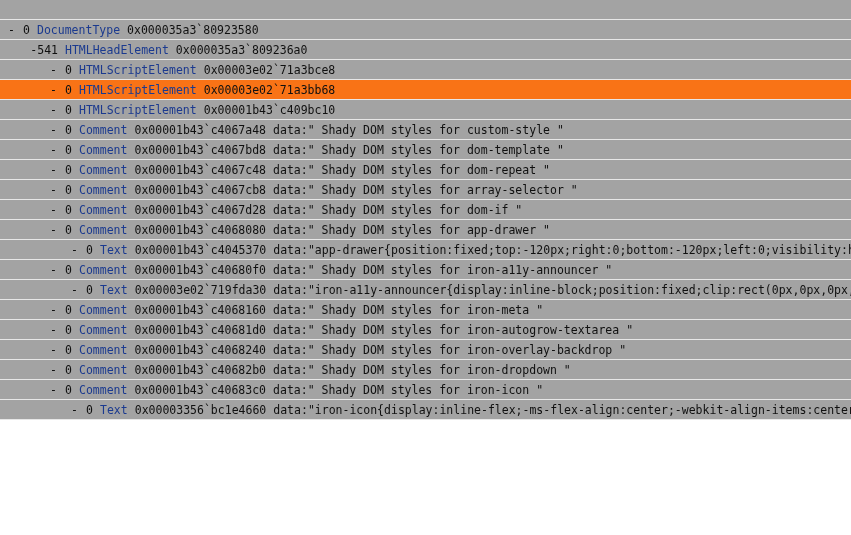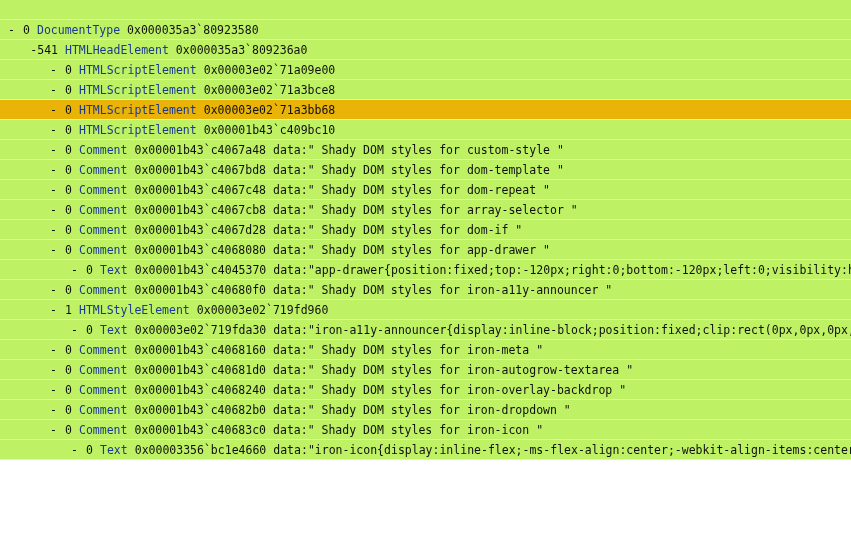--- a/index.html
+++ b/index.html
@@ -26,28 +26,28 @@
     position: relative;
   }
 
   .row {
     position: relative;
     height: 20px;
     line-height: 20px;
     white-space: pre;
     overflow: hidden;
     border-bottom: 1px solid #e7e7e7;
-    background: #bef264;
+    background: #a3a3a3;
     padding-left: 2px;
   }
   .row.root {
     border-bottom: 1px solid #e7e7e7;
   }
   .row.sel {
-    background: #eab308;
+    background: #f97316;
   }
 
   
   .ind { display: inline-block; }
   .lvl0 { width: 0px; }
   .lvl1 { width: 6px; }
   .lvl2 { width: 27px; }
   .lvl3 { width: 48px; }
   .lvl4 { width: 69px; }
 
@@ -93,33 +93,31 @@
 
 <div id="tree">
 
   <div class="row root">
     <span class="ind lvl0"></span><span class="nodash"></span><span class="gap"></span><span class="gap"></span><span class="gap"></span>
   </div>
 
   <div id="rows-host">
       <div class="row"><span class="ind lvl1"></span><span class="dash">-</span><span class="cnt cnt-w1">0</span><span class="gap"></span><span class="tname">DocumentType</span><span class="gap"></span><span class="addr">0x000035a3`80923580</span></div>
       <div class="row"><span class="ind lvl2"></span><span class="nodash"></span><span class="cnt cnt-w4">-541</span><span class="gap"></span><span class="tname">HTMLHeadElement</span><span class="gap"></span><span class="addr">0x000035a3`809236a0</span></div>
-      <div class="row"><span class="ind lvl3"></span><span class="dash">-</span><span class="cnt cnt-w1">0</span><span class="gap"></span><span class="tname">HTMLScriptElement</span><span class="gap"></span><span class="addr">0x00003e02`71a09e00</span></div>
       <div class="row"><span class="ind lvl3"></span><span class="dash">-</span><span class="cnt cnt-w1">0</span><span class="gap"></span><span class="tname">HTMLScriptElement</span><span class="gap"></span><span class="addr">0x00003e02`71a3bce8</span></div>
       <div class="row sel"><span class="ind lvl3"></span><span class="dash">-</span><span class="cnt cnt-w1">0</span><span class="gap"></span><span class="tname">HTMLScriptElement</span><span class="gap"></span><span class="addr">0x00003e02`71a3bb68</span></div>
       <div class="row"><span class="ind lvl3"></span><span class="dash">-</span><span class="cnt cnt-w1">0</span><span class="gap"></span><span class="tname">HTMLScriptElement</span><span class="gap"></span><span class="addr">0x00001b43`c409bc10</span></div>
       <div class="row"><span class="ind lvl3"></span><span class="dash">-</span><span class="cnt cnt-w1">0</span><span class="gap"></span><span class="tname">Comment</span><span class="gap"></span><span class="addr">0x00001b43`c4067a48</span><span class="gap"></span><span class="datacol tail">data:" Shady DOM styles for custom-style "</span></div>
       <div class="row"><span class="ind lvl3"></span><span class="dash">-</span><span class="cnt cnt-w1">0</span><span class="gap"></span><span class="tname">Comment</span><span class="gap"></span><span class="addr">0x00001b43`c4067bd8</span><span class="gap"></span><span class="datacol tail">data:" Shady DOM styles for dom-template "</span></div>
       <div class="row"><span class="ind lvl3"></span><span class="dash">-</span><span class="cnt cnt-w1">0</span><span class="gap"></span><span class="tname">Comment</span><span class="gap"></span><span class="addr">0x00001b43`c4067c48</span><span class="gap"></span><span class="datacol tail">data:" Shady DOM styles for dom-repeat "</span></div>
       <div class="row"><span class="ind lvl3"></span><span class="dash">-</span><span class="cnt cnt-w1">0</span><span class="gap"></span><span class="tname">Comment</span><span class="gap"></span><span class="addr">0x00001b43`c4067cb8</span><span class="gap"></span><span class="datacol tail">data:" Shady DOM styles for array-selector "</span></div>
       <div class="row"><span class="ind lvl3"></span><span class="dash">-</span><span class="cnt cnt-w1">0</span><span class="gap"></span><span class="tname">Comment</span><span class="gap"></span><span class="addr">0x00001b43`c4067d28</span><span class="gap"></span><span class="datacol tail">data:" Shady DOM styles for dom-if "</span></div>
       <div class="row"><span class="ind lvl3"></span><span class="dash">-</span><span class="cnt cnt-w1">0</span><span class="gap"></span><span class="tname">Comment</span><span class="gap"></span><span class="addr">0x00001b43`c4068080</span><span class="gap"></span><span class="datacol tail">data:" Shady DOM styles for app-drawer "</span></div>
       <div class="row"><span class="ind lvl4"></span><span class="dash">-</span><span class="cnt cnt-w1">0</span><span class="gap"></span><span class="tname">Text</span><span class="gap"></span><span class="addr">0x00001b43`c4045370</span><span class="gap"></span><span class="datacol tail">data:"app-drawer{position:fixed;top:-120px;right:0;bottom:-120px;left:0;visibility:hidden;</span></div>
       <div class="row"><span class="ind lvl3"></span><span class="dash">-</span><span class="cnt cnt-w1">0</span><span class="gap"></span><span class="tname">Comment</span><span class="gap"></span><span class="addr">0x00001b43`c40680f0</span><span class="gap"></span><span class="datacol tail">data:" Shady DOM styles for iron-a11y-announcer "</span></div>
-      <div class="row"><span class="ind lvl3"></span><span class="dash">-</span><span class="cnt cnt-w1">1</span><span class="gap"></span><span class="tname">HTMLStyleElement</span><span class="gap"></span><span class="addr">0x00003e02`719fd960</span></div>
       <div class="row"><span class="ind lvl4"></span><span class="dash">-</span><span class="cnt cnt-w1">0</span><span class="gap"></span><span class="tname">Text</span><span class="gap"></span><span class="addr">0x00003e02`719fda30</span><span class="gap"></span><span class="datacol tail">data:"iron-a11y-announcer{display:inline-block;position:fixed;clip:rect(0px,0px,0px,0px);"</span></div>
       <div class="row"><span class="ind lvl3"></span><span class="dash">-</span><span class="cnt cnt-w1">0</span><span class="gap"></span><span class="tname">Comment</span><span class="gap"></span><span class="addr">0x00001b43`c4068160</span><span class="gap"></span><span class="datacol tail">data:" Shady DOM styles for iron-meta "</span></div>
       <div class="row"><span class="ind lvl3"></span><span class="dash">-</span><span class="cnt cnt-w1">0</span><span class="gap"></span><span class="tname">Comment</span><span class="gap"></span><span class="addr">0x00001b43`c40681d0</span><span class="gap"></span><span class="datacol tail">data:" Shady DOM styles for iron-autogrow-textarea "</span></div>
       <div class="row"><span class="ind lvl3"></span><span class="dash">-</span><span class="cnt cnt-w1">0</span><span class="gap"></span><span class="tname">Comment</span><span class="gap"></span><span class="addr">0x00001b43`c4068240</span><span class="gap"></span><span class="datacol tail">data:" Shady DOM styles for iron-overlay-backdrop "</span></div>
       <div class="row"><span class="ind lvl3"></span><span class="dash">-</span><span class="cnt cnt-w1">0</span><span class="gap"></span><span class="tname">Comment</span><span class="gap"></span><span class="addr">0x00001b43`c40682b0</span><span class="gap"></span><span class="datacol tail">data:" Shady DOM styles for iron-dropdown "</span></div>
       <div class="row"><span class="ind lvl3"></span><span class="dash">-</span><span class="cnt cnt-w1">0</span><span class="gap"></span><span class="tname">Comment</span><span class="gap"></span><span class="addr">0x00001b43`c40683c0</span><span class="gap"></span><span class="datacol tail">data:" Shady DOM styles for iron-icon "</span></div>
       <div class="row"><span class="ind lvl4"></span><span class="dash">-</span><span class="cnt cnt-w1">0</span><span class="gap"></span><span class="tname">Text</span><span class="gap"></span><span class="addr">0x00003356`bc1e4660</span><span class="gap"></span><span class="datacol tail">data:"iron-icon{display:inline-flex;-ms-flex-align:center;-webkit-align-items:center;</span></div>
     </div>
 
 </div>

